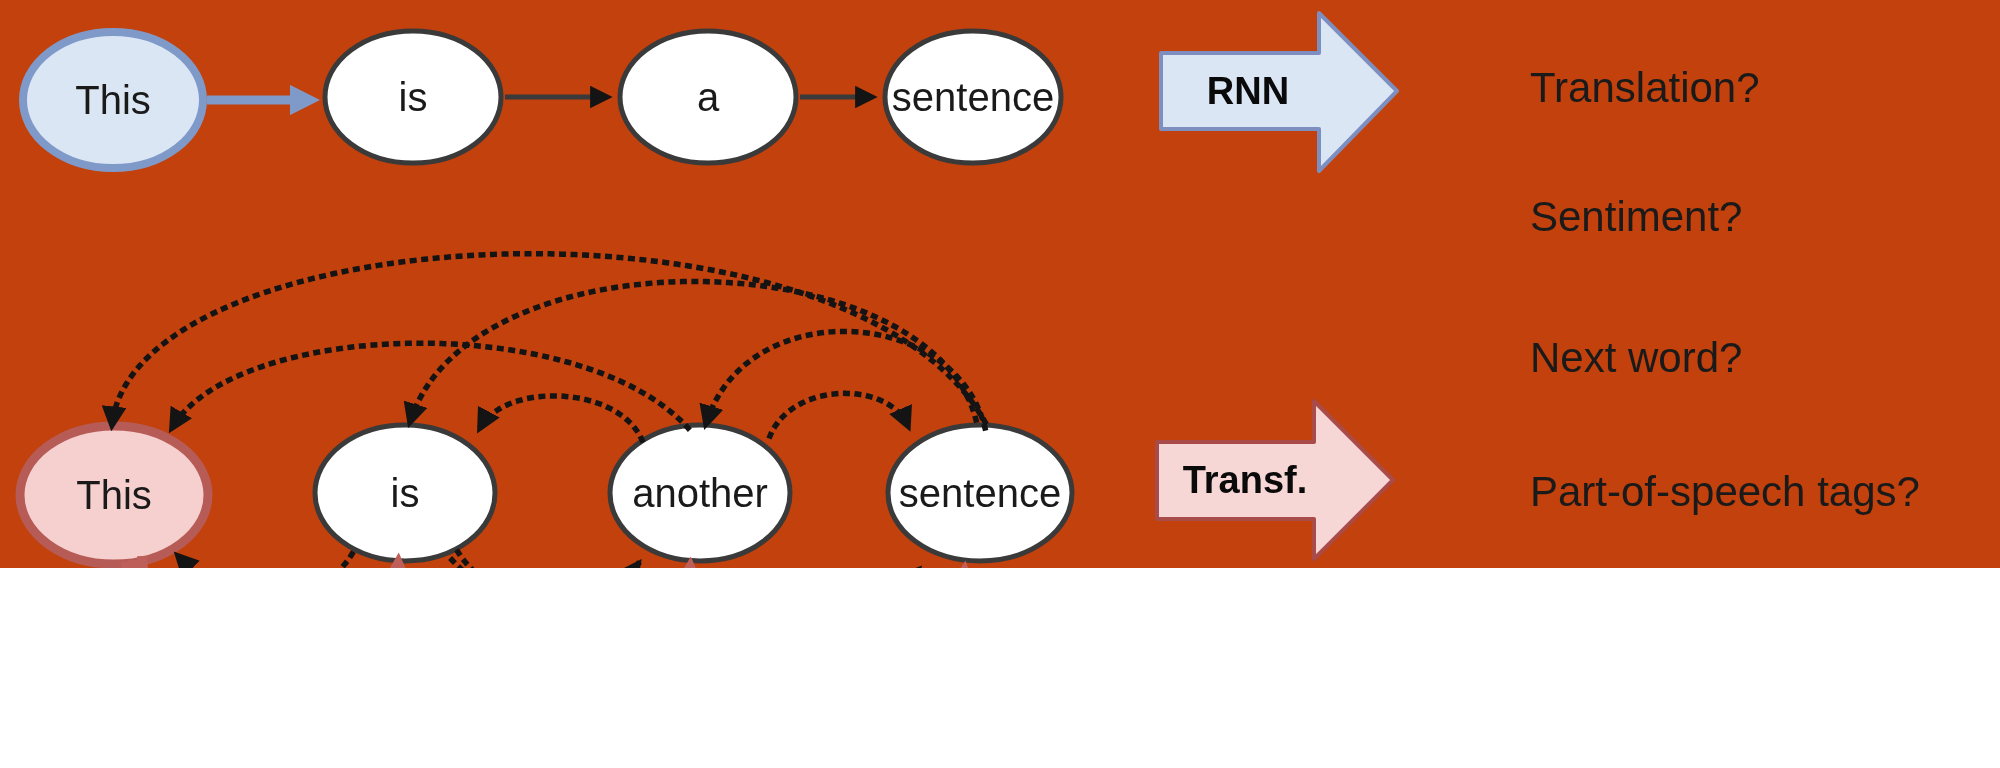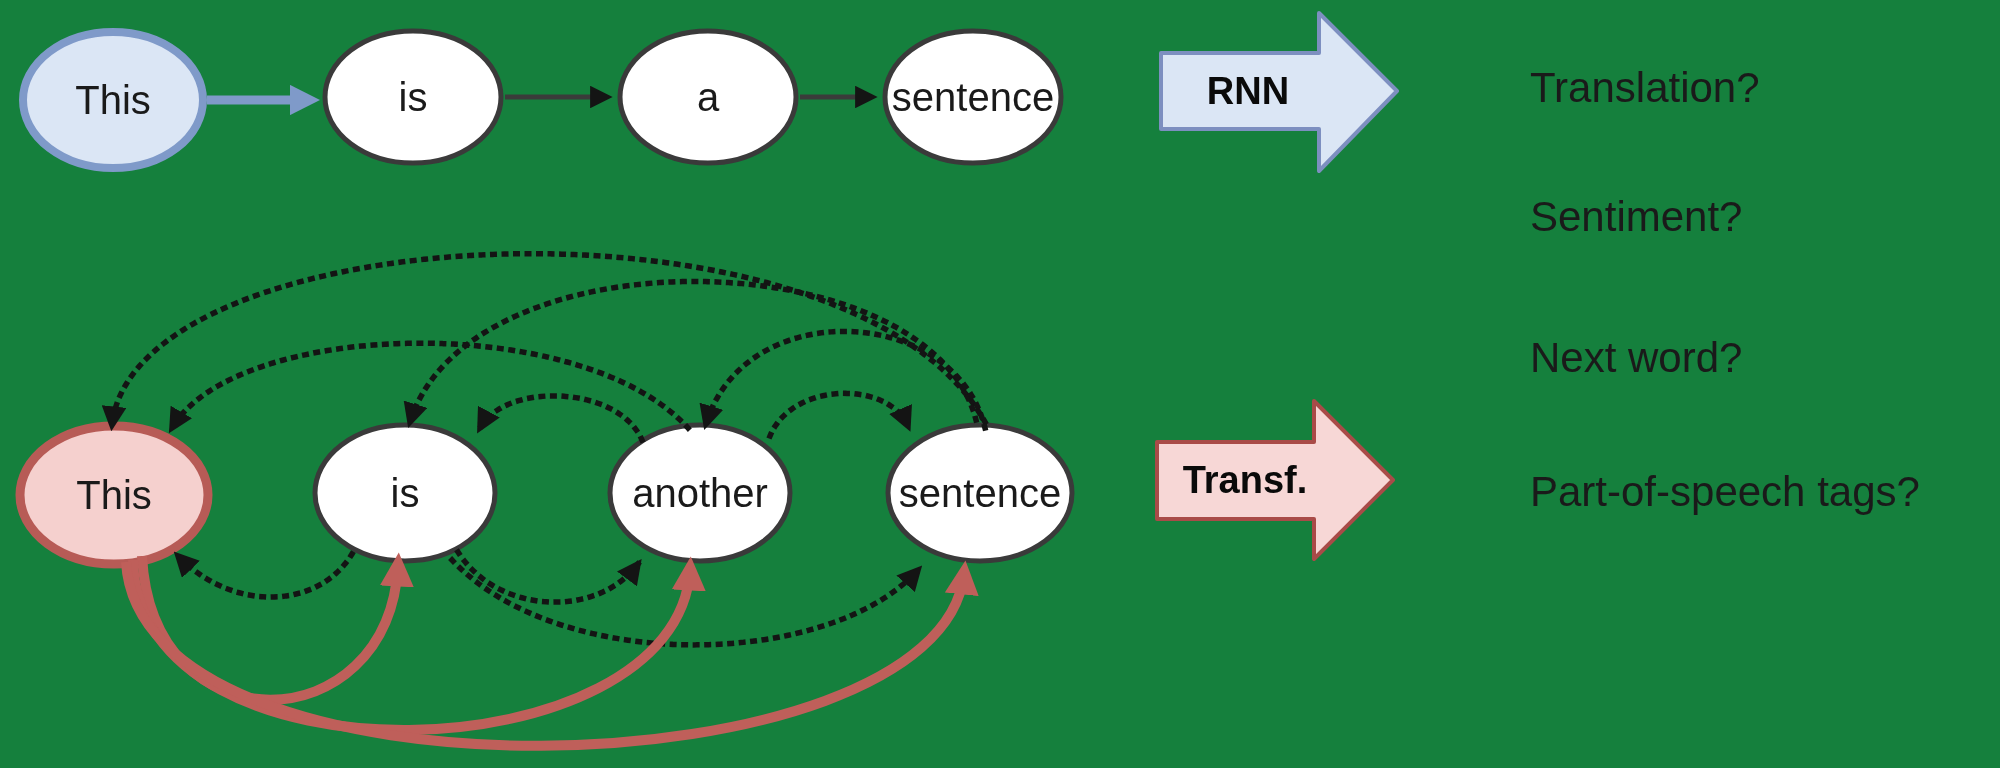--- a/index.html
+++ b/index.html
@@ -1,16 +1,16 @@
 <!DOCTYPE html>
 <html><head>
 <meta charset="utf-8">
 <style>
   html,body { margin:0; padding:0; background:#ffffff; }
-  .stage { position:relative; width:2000px; height:768px; background:#15803d; overflow:hidden;
+  .stage { position:relative; width:2000px; height:568px; background:#c2410c; overflow:hidden;
            font-family:"Liberation Sans", sans-serif; }
   svg { position:absolute; left:0; top:0; }
   .node-plain   { fill:#ffffff; stroke:#3a3a3a; stroke-width:5; }
   .node-blue    { stroke-width:8; }
   .node-red     { stroke-width:9; }
   .link-black   { fill:none; stroke:#3a3a3a; stroke-width:5; }
   .link-blue    { fill:none; stroke-width:9; }
   .dotted       { fill:none; stroke:#141414; stroke-width:5.5;
                   stroke-dasharray:1.5 10; stroke-linecap:square; }
   .redarc       { fill:none; stroke-width:10; }

